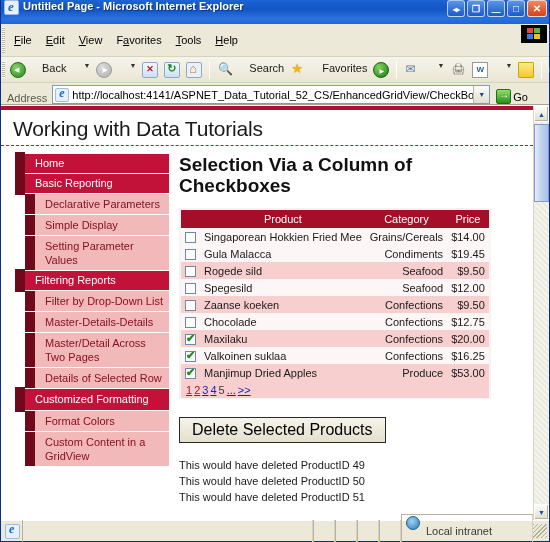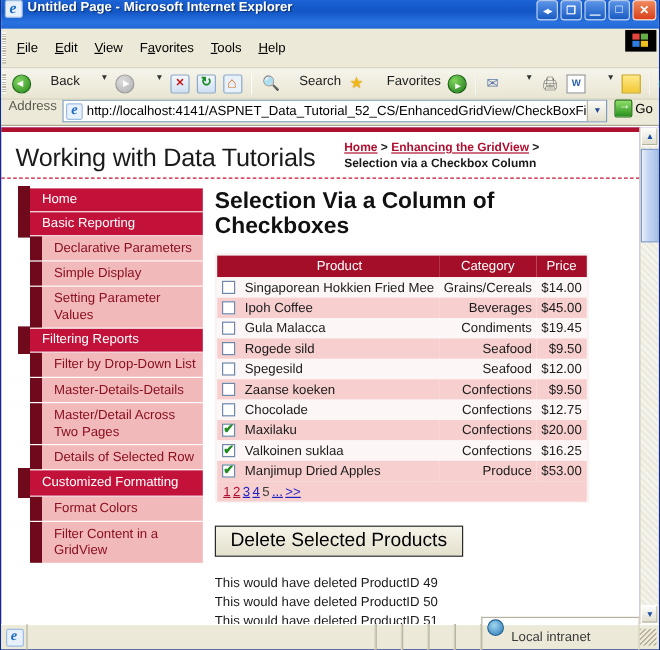--- a/index.html
+++ b/index.html
@@ -159,22 +159,22 @@
   .ic-msgr { border-radius:50%; background: radial-gradient(circle at 35% 30%,#a8dcf5,#2a86c8); border:1px solid #1f6ba0;}
   .ic-bird::after{content:"\1F426"; position:absolute; font-size:11px; left:1px; top:1px;}
   .ic-res::after{content:"\1F5C3"; position:absolute; font-size:11px; left:1px; top:1px; color:#5d7fa8;}
   .ic-grid { background-image: repeating-linear-gradient(to right,#555 0 1px,transparent 1px 3px), repeating-linear-gradient(to bottom,#555 0 1px,transparent 1px 3px); }
   .ic-grid::after{content:"\26A1"; position:absolute; color:#e8c020; font-size:9px; left:4px; top:2px;}
 
   
   .addressbar {
     height: 22px;
     background: #ece9d8;
-    display: flex; align-items: flex-start;
-    padding: 0 2px 0 6px;
+    display: flex; align-items: flex-end;
+    padding: 0 18px 0 6px;
     border-bottom: 1px solid #a8a490;
     flex: 0 0 auto;
     gap: 3px;
   }
   .addr-label { font-size:11px; color:#5b5b4f; padding-right:2px; white-space:nowrap;}
   .addr-input-wrap {
     flex: 1 1 auto; height: 19px;
     background: #fff;
     border: 1px solid #7f9db9;
     display: flex; align-items: center;
@@ -545,42 +545,38 @@
       <span class="go-ic"></span>
       <span>Go</span>
     </div>
   </div>
 
   <div class="viewport">
     <div class="page">
 
       <div class="site-head">
         <div class="site-title">Working with Data Tutorials</div>
-        <div class="crumbs">
-          <a href="#">Home</a><span class="crumb-sep"> &gt; </span><a href="#">Enhancing the GridView</a><span class="crumb-sep"> &gt; </span>
-          <span class="crumb-current">Selection via a Checkbox Column</span>
-        </div>
       </div>
 
       <div class="body-split">
 
         <div class="sidebar">
           <div class="nav-section">Home</div>
           <div class="nav-section">Basic Reporting</div>
           <div class="nav-sub">Declarative Parameters</div>
           <div class="nav-sub">Simple Display</div>
           <div class="nav-sub">Setting Parameter Values</div>
           <div class="nav-section">Filtering Reports</div>
           <div class="nav-sub">Filter by Drop-Down List</div>
           <div class="nav-sub">Master-Details-Details</div>
           <div class="nav-sub">Master/Detail Across Two Pages</div>
           <div class="nav-sub">Details of Selected Row</div>
           <div class="nav-section tall">Customized Formatting</div>
           <div class="nav-sub">Format Colors</div>
-          <div class="nav-sub">Filter Content in a GridView</div>
+          <div class="nav-sub">Custom Content in a GridView</div>
         </div>
 
         <div class="content">
           <h1 class="page-h1">Selection Via a Column of Checkboxes</h1>
 
           <div class="gv-wrap">
             <table class="gv">
               <thead>
                 <tr>
                   <th class="chk-col"></th>
@@ -589,26 +585,20 @@
                   <th>Price</th>
                 </tr>
               </thead>
               <tbody id="gv-body">
                   <tr class="norm">
                     <td class="c-chk"><span class="cb"></span></td>
                     <td>Singaporean Hokkien Fried Mee</td>
                     <td class="c-cat">Grains/Cereals</td>
                     <td class="c-price">$14.00</td>
                   </tr>
-                  <tr class="alt">
-                    <td class="c-chk"><span class="cb"></span></td>
-                    <td>Ipoh Coffee</td>
-                    <td class="c-cat">Beverages</td>
-                    <td class="c-price">$45.00</td>
-                  </tr>
                   <tr class="norm">
                     <td class="c-chk"><span class="cb"></span></td>
                     <td>Gula Malacca</td>
                     <td class="c-cat">Condiments</td>
                     <td class="c-price">$19.45</td>
                   </tr>
                   <tr class="alt">
                     <td class="c-chk"><span class="cb"></span></td>
                     <td>Rogede sild</td>
                     <td class="c-cat">Seafood</td>

